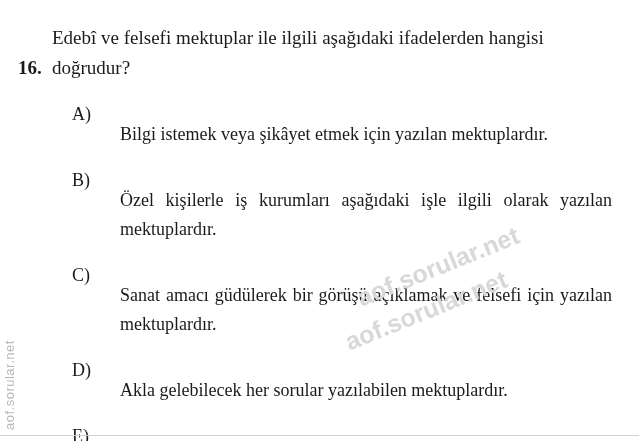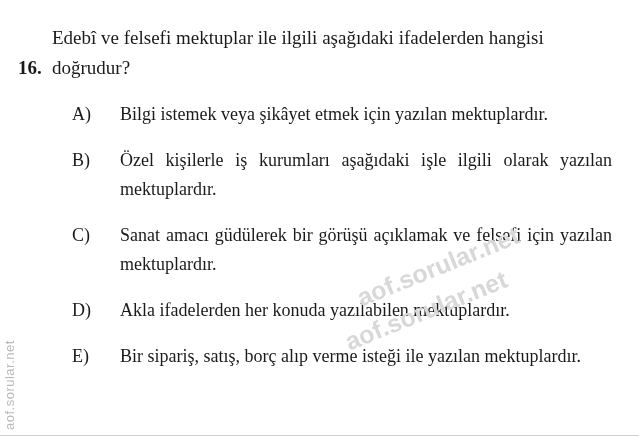--- a/index.html
+++ b/index.html
@@ -64,20 +64,21 @@
     flex: 0 0 48px;
     font-size: 18px;
     line-height: 29px;
   }
   .option-text {
     flex: 1 1 auto;
     font-size: 18px;
     line-height: 29px;
     text-align: justify;
     text-justify: inter-word;
+    margin-top: 20px;
   }
   .option-text.nojust {
     text-align: left;
   }
 
   
   .wm-side {
     position: absolute;
     left: 2px;
     top: 300px;
@@ -139,21 +140,21 @@
       <div class="option-text">Özel kişilerle iş kurumları aşağıdaki işle ilgili olarak yazılan mektuplardır.</div>
     </div>
 
     <div class="option">
       <div class="option-letter">C)</div>
       <div class="option-text">Sanat amacı güdülerek bir görüşü açıklamak ve felsefi için yazılan mektuplardır.</div>
     </div>
 
     <div class="option">
       <div class="option-letter">D)</div>
-      <div class="option-text">Akla ifadelerden her konuda yazılabilen mektuplardır.</div>
+      <div class="option-text">Akla gelebilecek her sorular yazılabilen mektuplardır.</div>
     </div>
 
     <div class="option">
       <div class="option-letter">E)</div>
       <div class="option-text">Bir sipariş, satış, borç alıp verme isteği ile yazılan mektuplardır.</div>
     </div>
 
   </div>
 
   <div class="wm-side">aof.sorular.net</div>

